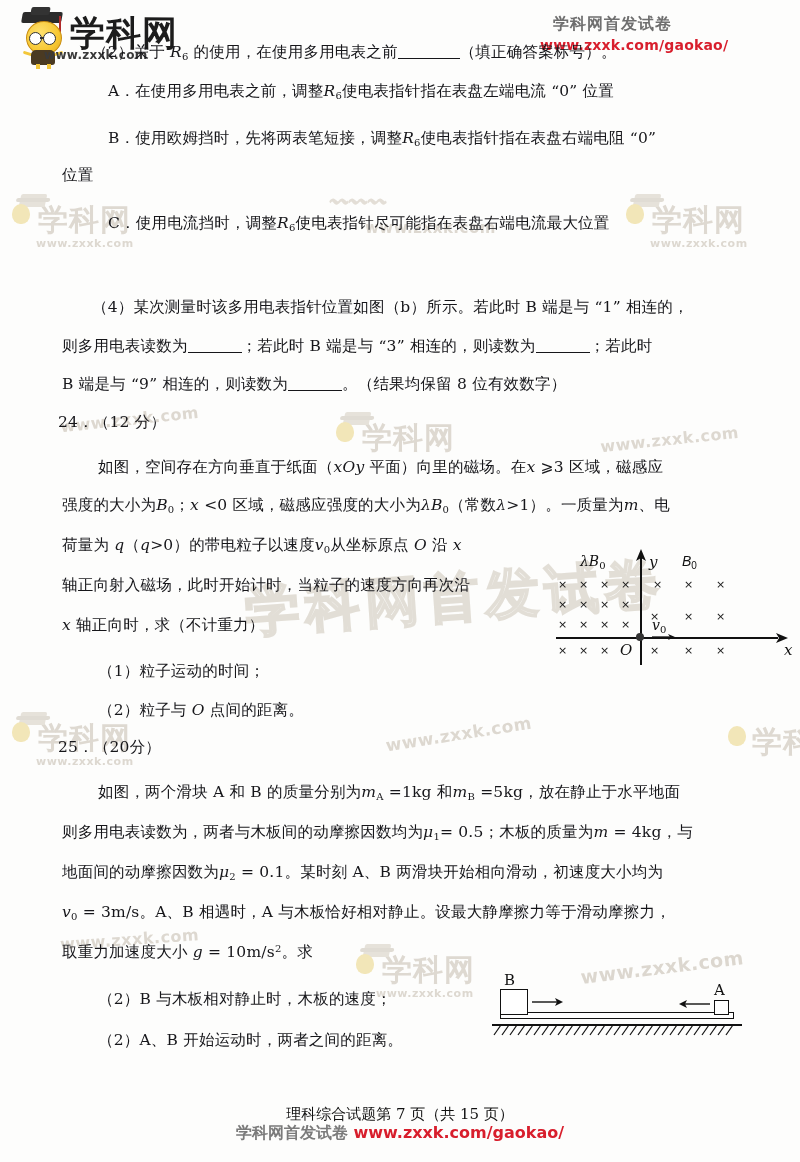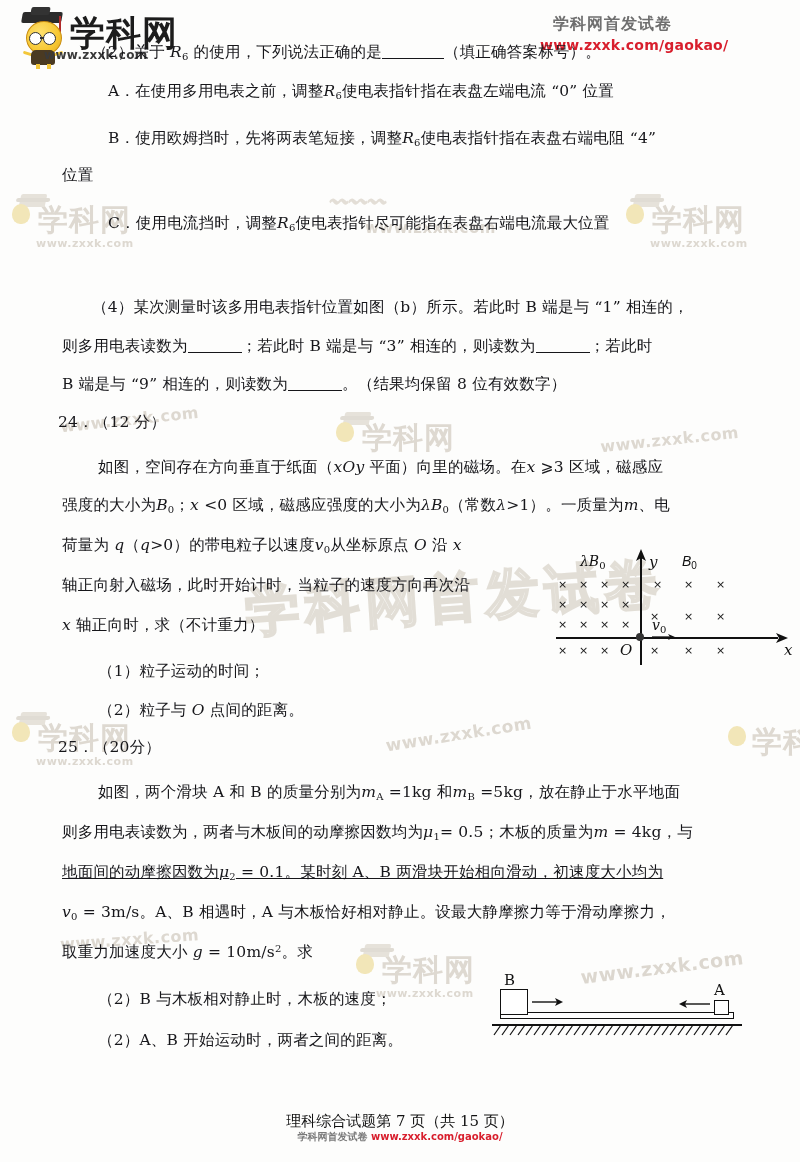--- a/index.html
+++ b/index.html
@@ -255,21 +255,21 @@
     bottom: 18px;
     text-align: center;
   }
   .ft-line {
     font-size: 15px;
     color: #111;
     font-family: "DejaVu Serif", "Liberation Serif", serif;
   }
   .ft-sub {
     margin-top: -1px;
-    font-size: 10px;
+    font-size: 16px;
     font-family: "DejaVu Sans", "Liberation Sans", sans-serif;
     font-weight: bold;
   }
   .ft-cn { color: #7b7b7b; }
   .ft-url { color: #d81e2c; }
 </style>
 </head>
 <body>
 
 <div id="page">
@@ -360,29 +360,29 @@
     <div class="logo-cn">学科网</div>
     <div class="logo-url">www.zxxk.com</div>
   </div>
 
   <div class="hdr-right">
     <div class="hdr-right-cn">学科网首发试卷</div>
     <div class="hdr-right-url">www.zxxk.com/gaokao/</div>
   </div>
 
   <div class="txt" style="left:92px; top:42px;">
-    <span>（2）关于 </span><span class="it">R</span><span class="sub">6</span><span> 的使用，下列说法正确的是</span><span class="blank"></span><span>（填正确答案标号）。</span>
+    <span>（2）关于 </span><span class="it">R</span><span class="sub">6</span><span> 的使用，在使用多用电表之前</span><span class="blank"></span><span>（填正确答案标号）。</span>
   </div>
 
   <div class="txt" style="left:108px; top:81px;">
     <span>A．在使用多用电表之前，调整</span><span class="it">R</span><span class="sub">6</span><span>使电表指针指在表盘左端电流 “0” 位置</span>
   </div>
 
   <div class="txt" style="left:108px; top:128px;">
-    <span>B．使用欧姆挡时，先将两表笔短接，调整</span><span class="it">R</span><span class="sub">6</span><span>使电表指针指在表盘右端电阻 “4”</span>
+    <span>B．使用欧姆挡时，先将两表笔短接，调整</span><span class="it">R</span><span class="sub">6</span><span>使电表指针指在表盘右端电阻 “0”</span>
   </div>
   <div class="txt" style="left:62px; top:165px;">位置</div>
 
   <div class="txt" style="left:108px; top:213px;">
     <span>C．使用电流挡时，调整</span><span class="it">R</span><span class="sub">6</span><span>使电表指针尽可能指在表盘右端电流最大位置</span>
   </div>
 
 
   <div class="txt" style="left:92px; top:297px;">（4）某次测量时该多用电表指针位置如图（b）所示。若此时 B 端是与 “1” 相连的，</div>
 
@@ -486,21 +486,21 @@
   </div>
 
   <div class="txt" style="left:98px; top:782px;">
     <span>如图，两个滑块 A 和 B 的质量分别为</span><span class="it">m</span><span class="sub">A</span><span> =1kg 和</span><span class="it">m</span><span class="sub">B</span><span> =5kg，放在静止于水平地面</span>
   </div>
 
   <div class="txt" style="left:62px; top:822px;">
     <span>则多用电表读数为，两者与木板间的动摩擦因数均为</span><span class="it">μ</span><span class="sub">1</span><span>= 0.5；木板的质量为</span><span class="it">m</span><span> = 4kg，与</span>
   </div>
 
-  <div class="txt" style="left:62px; top:862px;text-decoration:underline;">
+  <div class="txt" style="left:62px; top:862px;">
     <span>地面间的动摩擦因数为</span><span class="it">μ</span><span class="sub">2</span><span> = 0.1。某时刻 A、B 两滑块开始相向滑动，初速度大小均为</span>
   </div>
 
   <div class="txt" style="left:62px; top:902px;">
     <span class="it">v</span><span class="sub">0</span><span> = 3m/s。A、B 相遇时，A 与木板恰好相对静止。设最大静摩擦力等于滑动摩擦力，</span>
   </div>
 
   <div class="txt" style="left:62px; top:942px;">
     <span>取重力加速度大小 </span><span class="it">g</span><span> = 10m/s</span><span class="sup">2</span><span>。求</span>
   </div>

